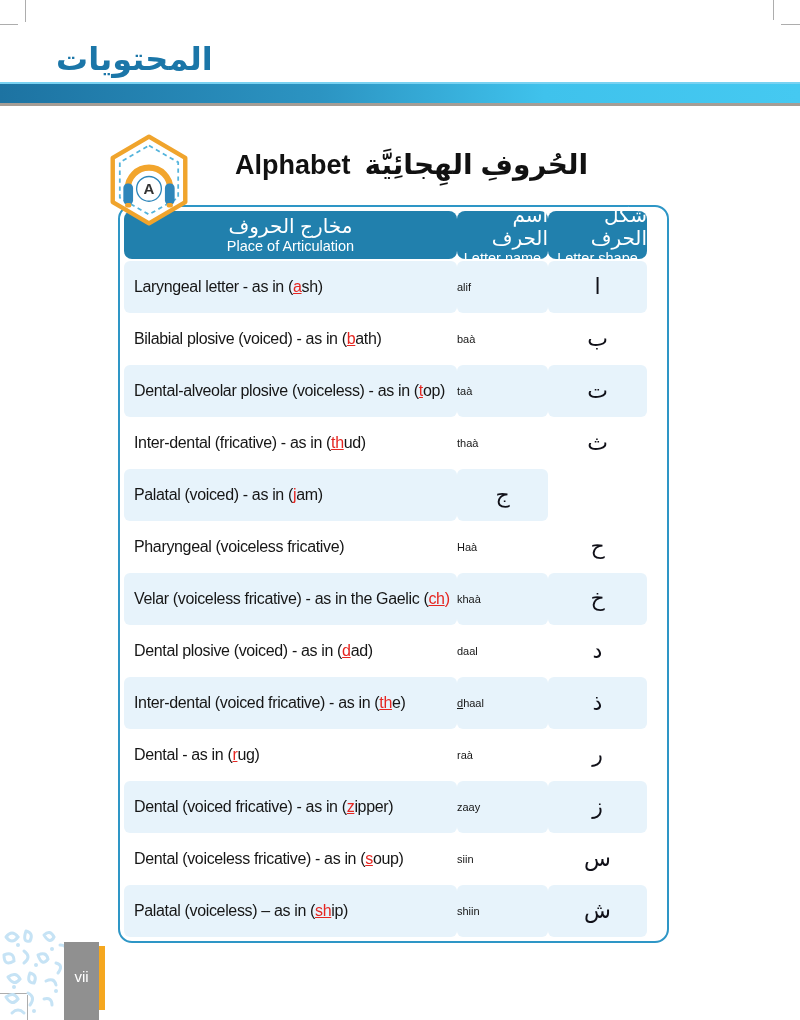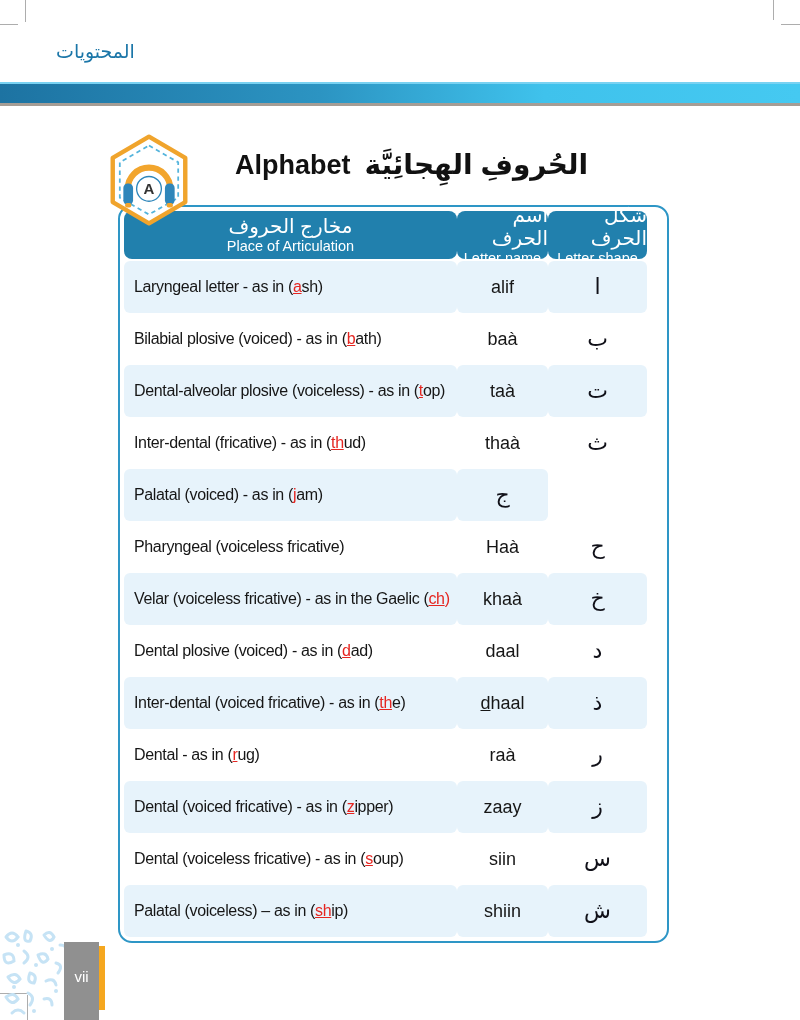--- a/index.html
+++ b/index.html
@@ -3,21 +3,21 @@
 <meta charset="utf-8">
 <style>
   html,body{margin:0;padding:0;background:#fff;}
   .page{position:relative;width:800px;height:1020px;background:#ffffff;overflow:hidden;
         font-family:"Liberation Sans","DejaVu Sans",sans-serif;}
 
   
   .crop{position:absolute;background:#adadad;}
 
   
-  .contents-title{position:absolute;left:56px;top:40px;font-size:19px;font-weight:normal;
+  .contents-title{position:absolute;left:56px;top:40px;font-size:32px;font-weight:bold;
         color:#1b76a8;direction:rtl;letter-spacing:0px;}
   .gradient-bar{position:absolute;left:0;top:82px;width:800px;height:19px;
         background:linear-gradient(to right,#1d73a2 0%,#2c94c2 40%,#3fc2ec 68%,#45c9f1 100%);
         border-top:2px solid #79d2f2;}
   .gradient-shadow{position:absolute;left:0;top:103px;width:800px;height:3px;background:#a59d95;}
 
   
   .page-title{position:absolute;left:118px;top:148px;width:551px;display:flex;
         justify-content:center;align-items:flex-end;gap:14px;padding-left:36px;box-sizing:border-box;}
   .page-title .en{font-size:27px;font-weight:bold;color:#111;}
@@ -31,21 +31,21 @@
         border:2px solid #2e96c6;border-radius:14px;padding:4px;box-sizing:border-box;}
   .thead,.trow{display:grid;grid-template-columns:333px 91px 99px;}
   .th{background:#2180ad;border-radius:8px;height:48px;display:flex;flex-direction:column;
         justify-content:center;align-items:center;color:#fff;line-height:1.15;}
   .th .ar{font-size:20px;direction:rtl;}
   .th .en{font-size:14.5px;}
   .tbody{margin-top:2px;}
   .trow{height:52px;}
   .td{display:flex;align-items:center;border-radius:6px;}
   .td.place{justify-content:flex-start;padding-left:10px;font-size:16px;letter-spacing:-0.35px;color:#161616;white-space:nowrap;}
-  .td.lname{justify-content:center;font-size:18px;color:#161616;}
+  .td.lname{font-size:11px;color:#161616;}
   .td.lshape{justify-content:center;font-size:22px;color:#101018;}
   .row-blue .td{background:#e7f3fb;}
   .row-white .td{background:#ffffff;}
   .red-u{color:#e52520;text-decoration:underline;}
   .red{color:#e52520;}
   .blk-u{text-decoration:underline;}
 
   
   .corner-art{position:absolute;left:0;top:925px;}
   .page-tab{position:absolute;left:64px;top:942px;width:35px;height:90px;background:#909090;

